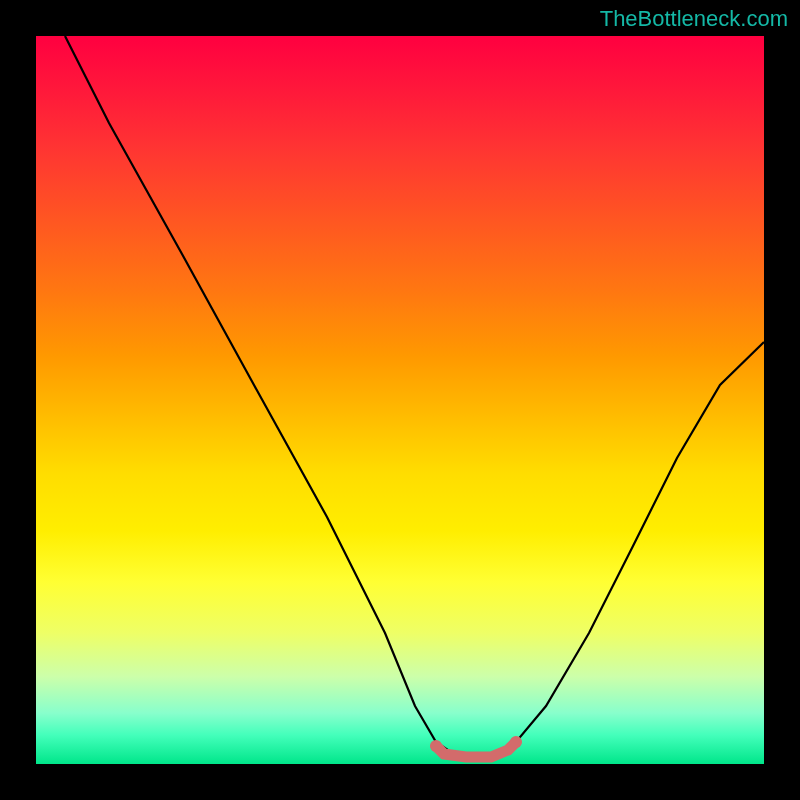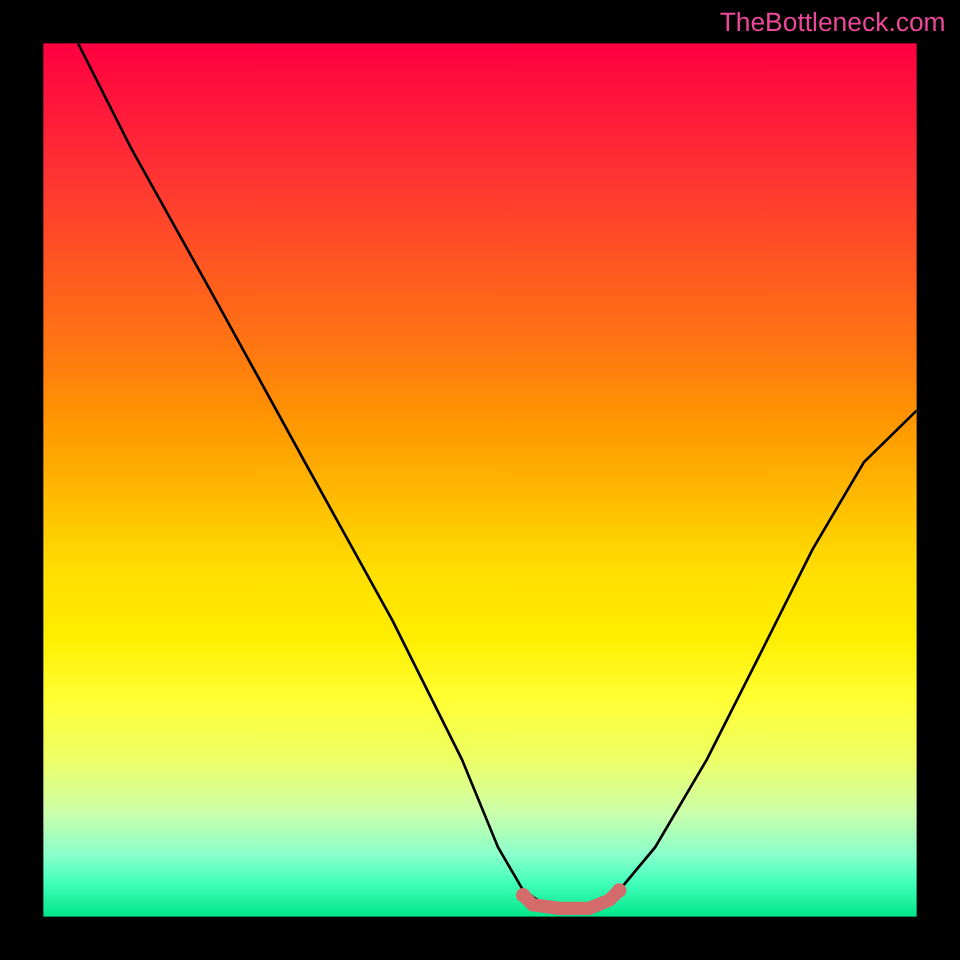--- a/index.html
+++ b/index.html
@@ -8,21 +8,21 @@
     height: 800px;
     background: #000;
     position: relative;
     font-family: Arial, sans-serif;
     overflow: hidden;
   }
   .watermark {
     position: absolute;
     top: 6px;
     right: 12px;
-    color: #ec4899;
+    color: #14b8a6;
     font-size: 22px;
     font-weight: 500;
     z-index: 10;
   }
   .plot-area {
     position: absolute;
     left: 36px;
     top: 36px;
     width: 728px;
     height: 728px;

